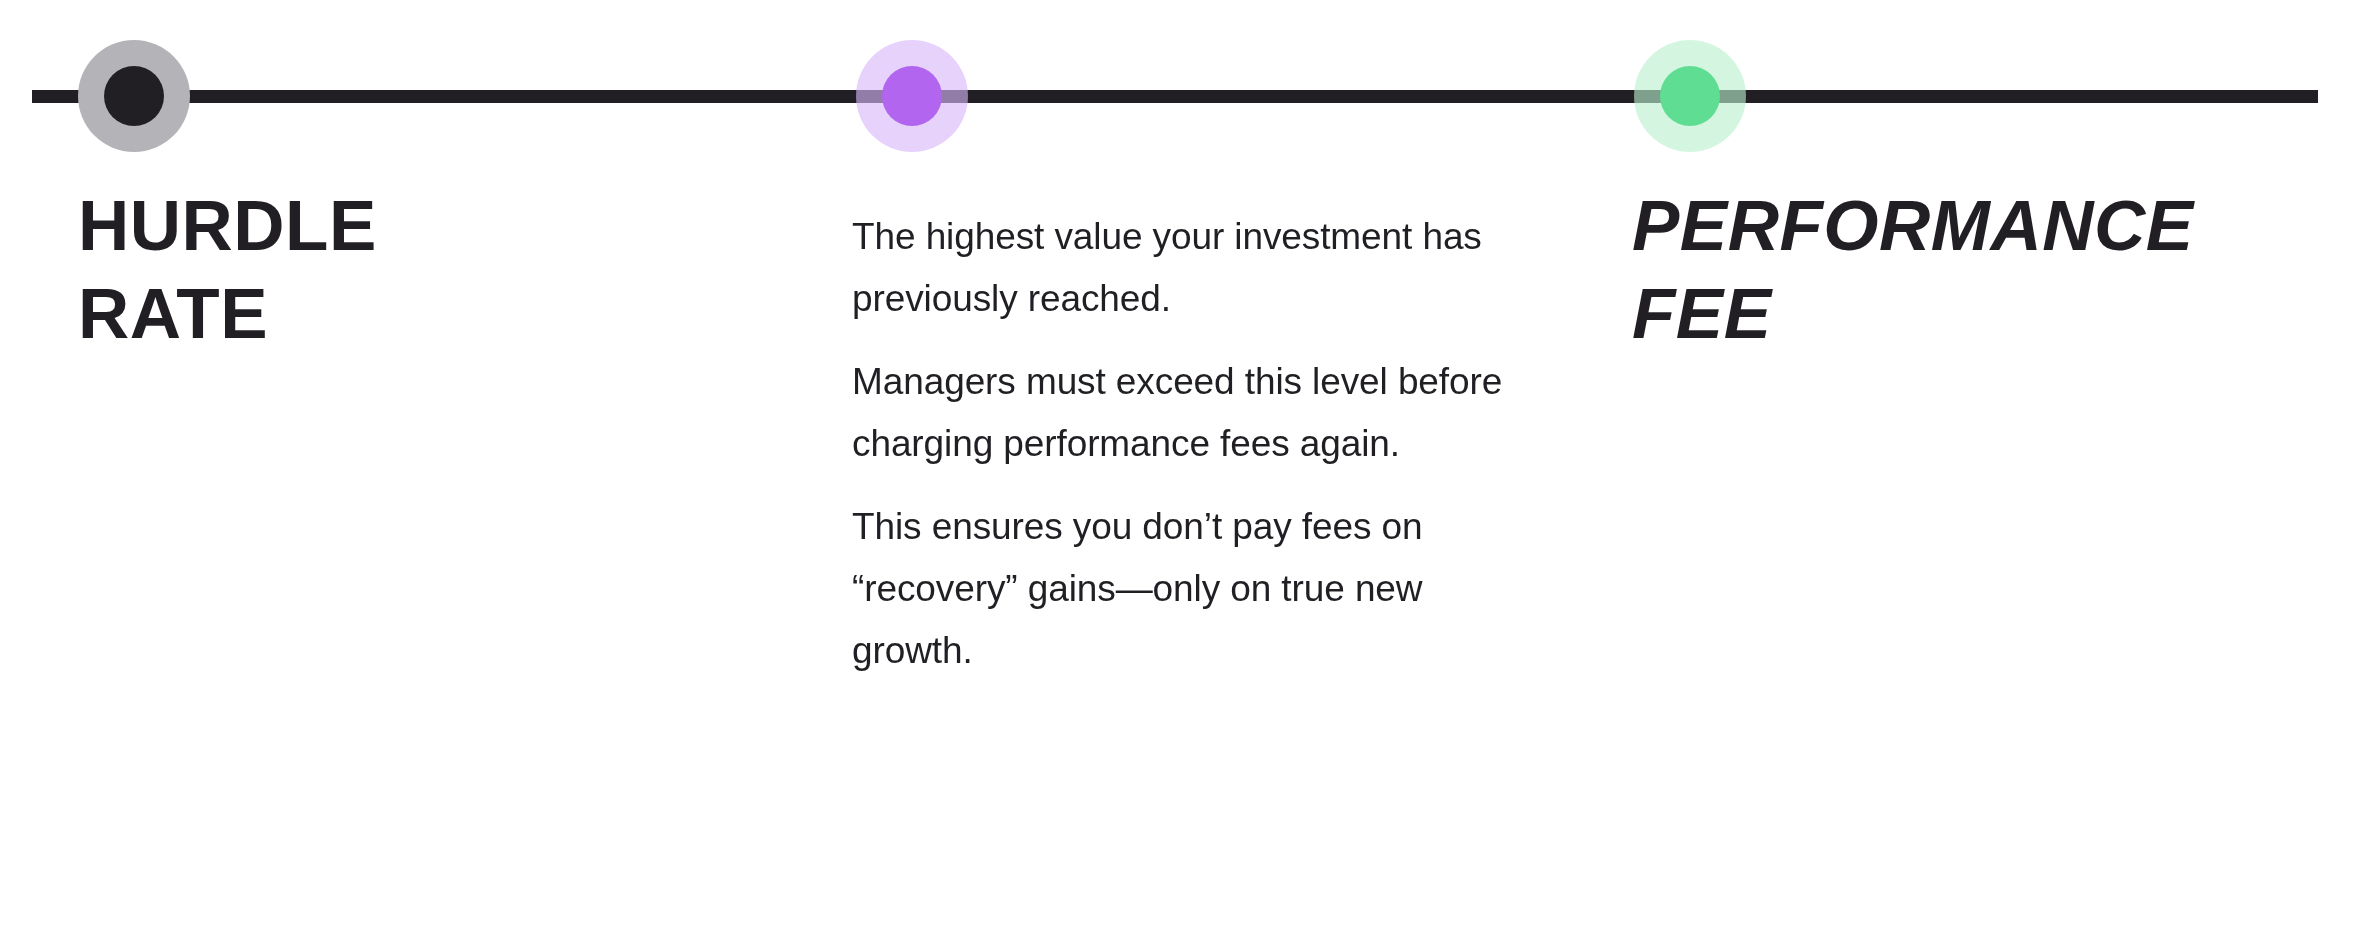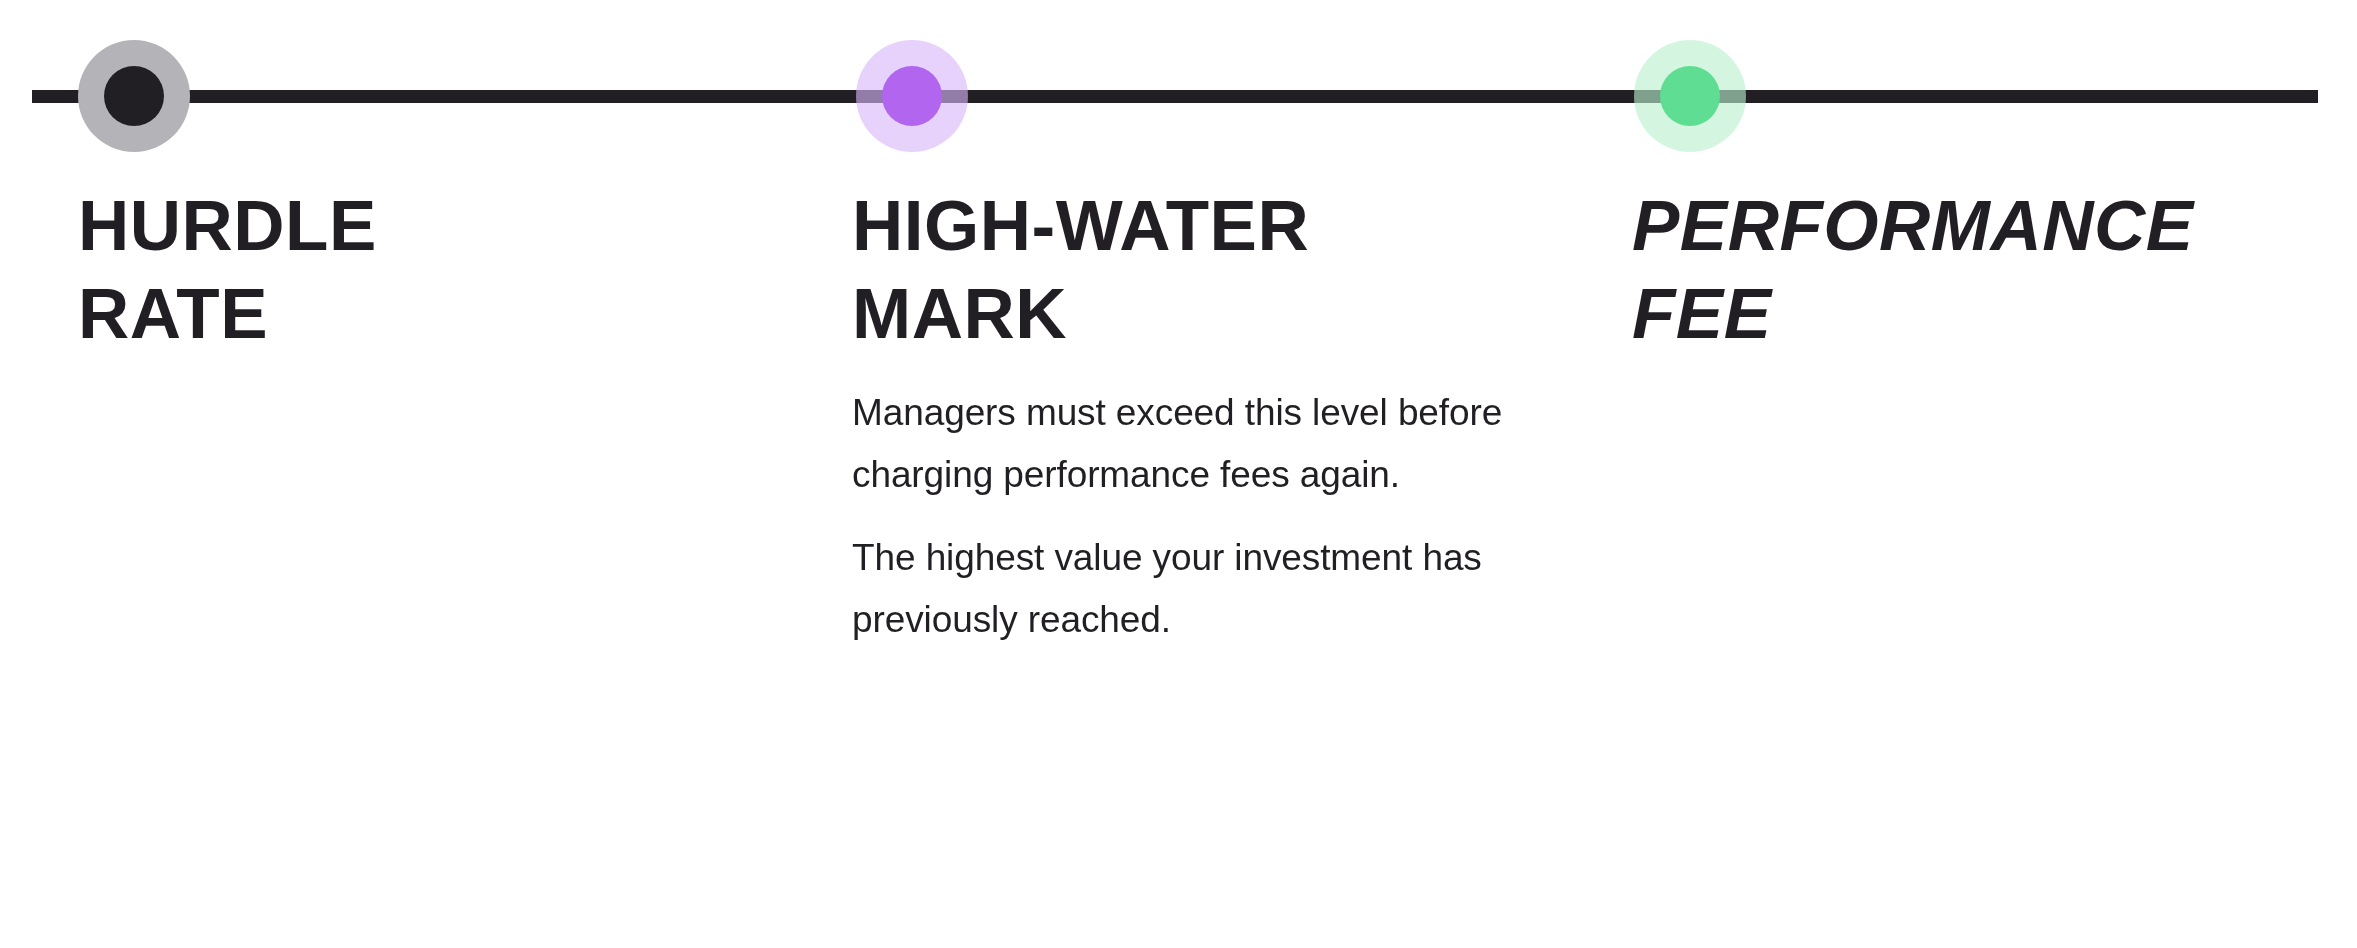--- a/index.html
+++ b/index.html
@@ -122,25 +122,24 @@
         <div class="marker-dot" style="background: rgb(95, 221, 146);"></div>
       </div>
     </div>
 
   <div class="columns" id="columns-layer">
       <div class="column" style="left: 78px; width: 660px;">
         <h2 class="col-heading">HURDLE
 RATE</h2>
       </div>
       <div class="column" style="left: 852px; width: 680px;">
-        <h2 class="col-heading">HIGH-WATER
-MARK</h2>
         <div class="col-body">
+          <p><span>The highest value your investment has previously reached.</span></p>
           <p><span>Managers must exceed this level before charging performance fees again.</span></p>
-          <p><span>The highest value your investment has previously reached.</span></p>
+          <p><span>This ensures you don’t pay fees on “recovery” gains—only on true new growth.</span></p>
         </div>
       </div>
       <div class="column" style="left: 1632px; width: 660px; font-style: italic;">
         <h2 class="col-heading">PERFORMANCE
 FEE</h2>
       </div>
     </div>
 
 </div>
 

